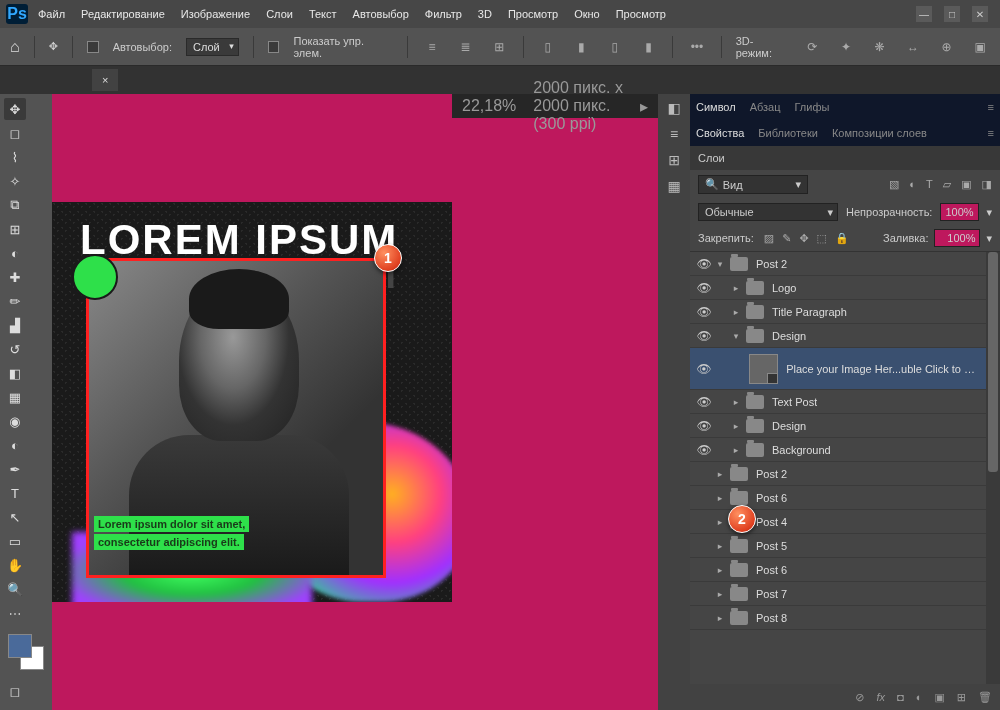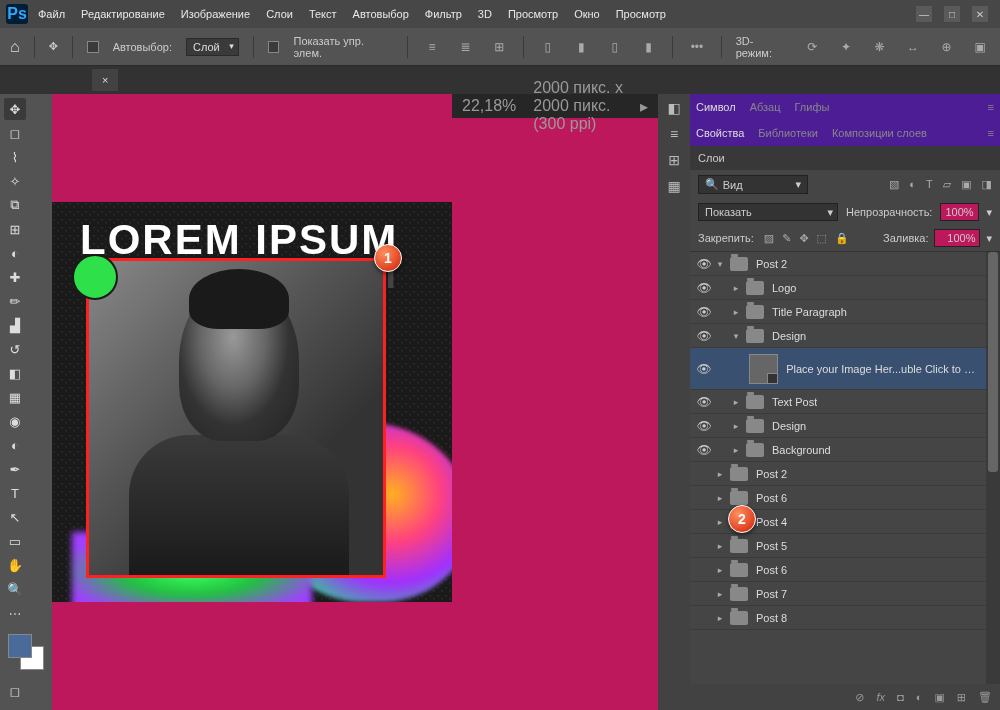--- a/index.html
+++ b/index.html
@@ -40,21 +40,21 @@
 .body{position:absolute;bottom:0;left:40px;width:220px;height:140px;background:linear-gradient(180deg,#3a3a3a,#1a1a1a);border-radius:60px 60px 0 0}
 .gradient-blob{position:absolute;bottom:0;right:-20px;width:200px;height:180px;background:radial-gradient(circle at 60% 40%,#ffb020 0%,#ff4080 30%,#a030ff 55%,#30d090 80%);border-radius:40% 60% 50% 50%;filter:blur(2px)}
 .gradient-blob2{position:absolute;bottom:-10px;left:20px;width:240px;height:80px;background:radial-gradient(ellipse at 50% 50%,#40ff60 0%,#20c040 40%,#a040ff 80%);filter:blur(3px)}
 .caption{position:absolute;bottom:50px;left:42px;z-index:6}
 .caption span{background:#2ee04a;color:#1a3a1a;font-weight:bold;font-size:11px;padding:2px 4px;display:inline-block;margin-bottom:2px}
 .marker{position:absolute;width:28px;height:28px;border-radius:50%;background:radial-gradient(circle at 35% 30%,#ff9060,#e04020 70%,#a02010);color:#fff;font-weight:bold;font-size:14px;display:flex;align-items:center;justify-content:center;border:1px solid #fff;box-shadow:0 2px 4px rgba(0,0,0,.5);z-index:100}
 .status{height:24px;background:#262626;display:flex;align-items:center;padding:0 10px;gap:17px;font-size:16px;color:#999}
 .side-strip{width:32px;background:#424242;display:flex;flex-direction:column;align-items:center;padding-top:6px;gap:10px}
 .strip-icon{font-size:14px;color:#bbb}
 .panels{width:310px;background:#454545;display:flex;flex-direction:column;font-size:11px}
-.panel-tabs{display:flex;height:26px;align-items:center;padding:0 6px;gap:14px;background:#4c1d95}
+.panel-tabs{display:flex;height:26px;align-items:center;padding:0 6px;gap:14px;background:#0f172a}
 .panel-tabs span{color:#888}
 .panel-tabs span.active{color:#ddd}
 .panel-tabs .menu{margin-left:auto}
 .subhead{height:24px;background:#383838;display:flex;align-items:center;padding:0 8px;color:#ccc}
 .filter-row{display:flex;align-items:center;padding:5px 8px;gap:6px}
 .filter-input{flex:0 0 110px;background:#333;border:1px solid #222;padding:2px 6px;color:#ccc;display:flex;align-items:center;gap:4px}
 .filter-icons{margin-left:auto;display:flex;gap:10px;color:#aaa}
 .blend-row{display:flex;align-items:center;padding:4px 8px;gap:8px}
 .blend-select{flex:0 0 140px;background:#333;border:1px solid #222;padding:2px 6px;position:relative}
 .blend-select::after{content:"▾";position:absolute;right:4px;top:2px}
@@ -184,20 +184,24 @@
         <div class="gradient-blob"></div>
         <div class="gradient-blob2"></div>
         <div class="badge"></div>
         <div class="photo-box">
           <div class="photo">
             <div class="body"></div>
             <div class="head"></div>
             <div class="hair"></div>
           </div>
         </div>
+        <div class="caption">
+          <span>Lorem ipsum dolor sit amet,</span><br>
+          <span>consectetur adipiscing elit.</span>
+        </div>
         <div class="marker" style="top:42px;left:322px">
             <span>1</span>
           </div>
       </div>
     </div>
     <div class="status">
       <span>22,18%</span>
       <span>2000 пикс. x 2000 пикс. (300 ppi)</span>
       <span>▸</span>
     </div>
@@ -233,21 +237,21 @@
         <span>▧</span>
         <span>◐</span>
         <span>T</span>
         <span>▱</span>
         <span>▣</span>
         <span>◨</span>
       </div>
     </div>
 
     <div class="blend-row">
-      <div class="blend-select"><span>Показать</span></div>
+      <div class="blend-select"><span>Обычные</span></div>
       <span style="margin-left:auto">Непрозрачность:</span>
       <div class="pct">100%</div>
       <span>▾</span>
     </div>
 
     <div class="lock-row">
       <span>Закрепить:</span>
       <div class="lock-icons">
         <span>▨</span>
         <span>✎</span>

